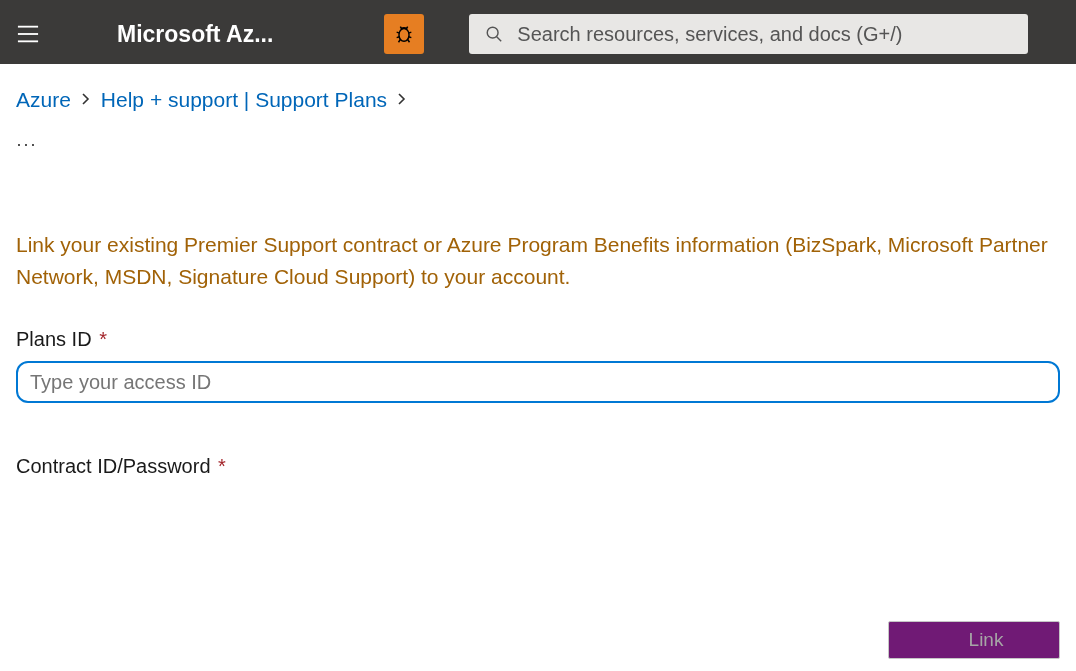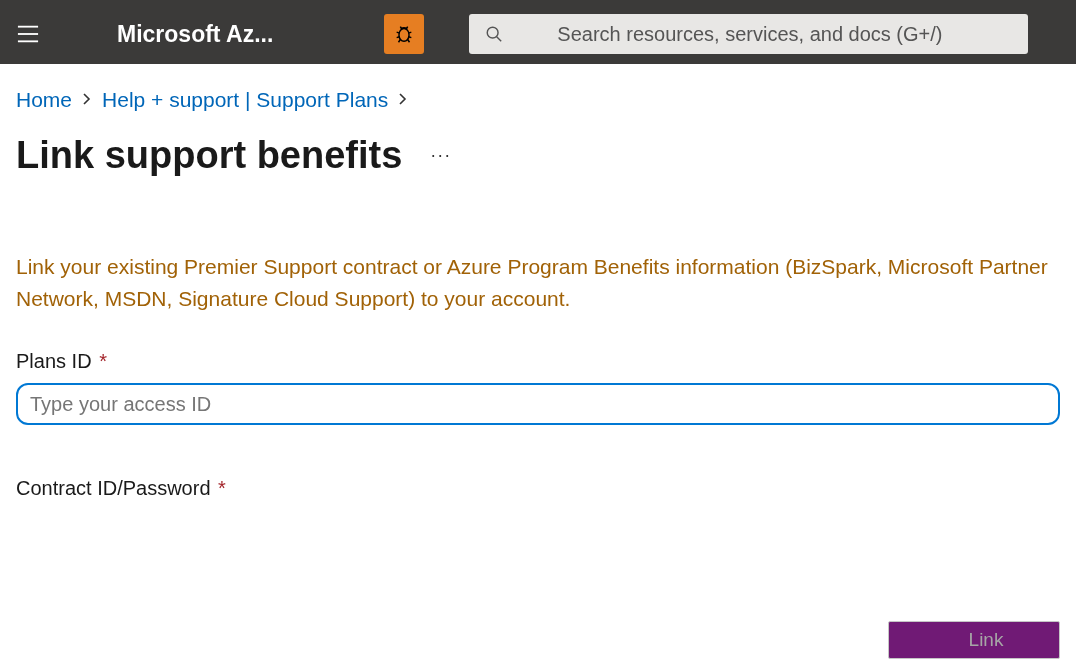--- a/index.html
+++ b/index.html
@@ -81,21 +81,20 @@
       margin-right: 14px;
       flex-shrink: 0;
     }
     .search-input {
       border: none;
       background: transparent;
       font-size: 20px;
       color: #15803d;
       width: 100%;
       outline: none;
-      margin-left: 40px;
     }
     .search-input::placeholder {
       color: #555;
     }
     .content {
       padding: 24px 16px 0 16px;
     }
     .breadcrumb {
       display: flex;
       align-items: center;
@@ -220,36 +219,35 @@
     <svg viewBox="0 0 20 20" fill="none" stroke="#555555" stroke-width="1.6">
       <circle cx="8.5" cy="8.5" r="6"></circle>
       <line x1="13" y1="13" x2="18" y2="18"></line>
     </svg>
     <input type="text" class="search-input" placeholder="Search resources, services, and docs (G+/)" style="">
   </div>
 </div>
 
 <div class="content">
   <div class="breadcrumb">
-    <a>Home</a>
+    <a>Azure</a>
     <span class="chevron">
       <svg width="10" height="12" viewBox="0 0 10 12">
           <path d="M2 1 L7 6 L2 11" fill="none" stroke="#333" stroke-width="1.6"></path>
         </svg>
     </span>
     <a>Help + support | Support Plans</a>
     <span class="chevron">
       <svg width="10" height="12" viewBox="0 0 10 12">
           <path d="M2 1 L7 6 L2 11" fill="none" stroke="#333" stroke-width="1.6"></path>
         </svg>
     </span>
   </div>
 
   <div class="title-row">
-    <h1 class="page-title">Link support benefits</h1>
     <span class="more-dots">···</span>
   </div>
 
   <p class="description">Link your existing Premier Support contract or Azure Program Benefits information (BizSpark, Microsoft Partner Network, MSDN, Signature Cloud Support) to your account.</p>
 
   <div class="form-group">
     <div class="label-row">
       <span>Plans ID</span>
       <span class="required">*</span>
     </div>

